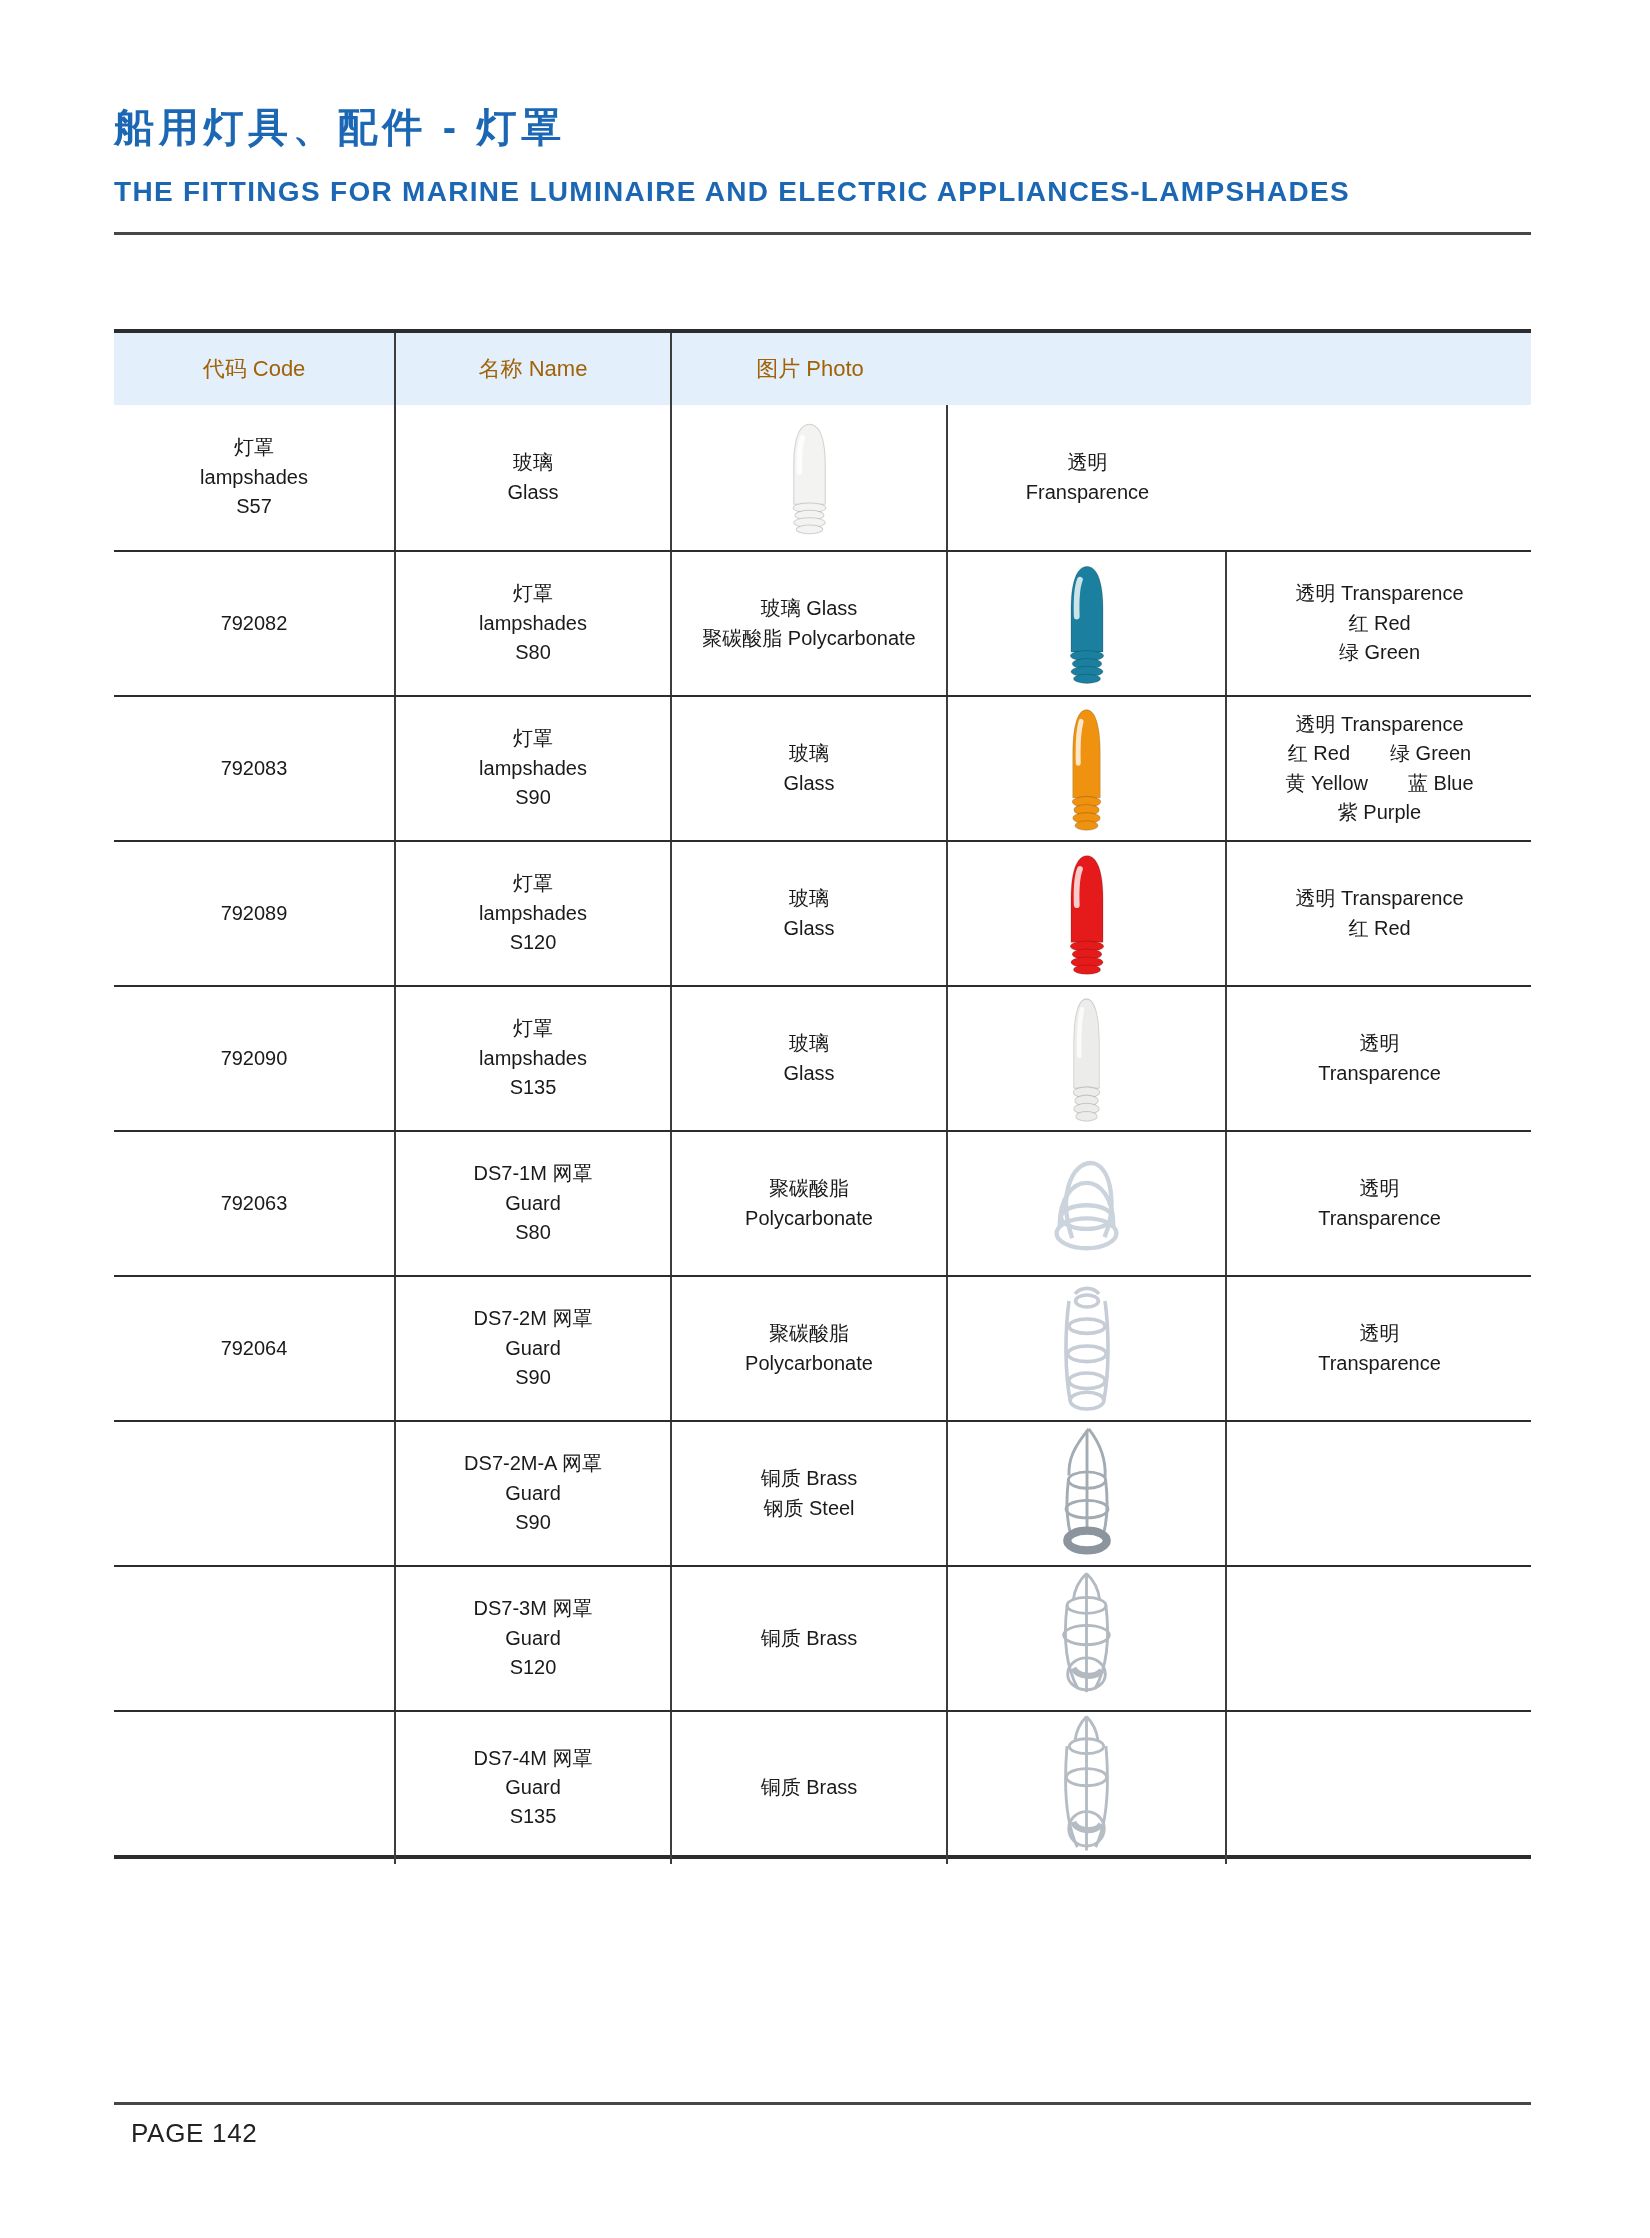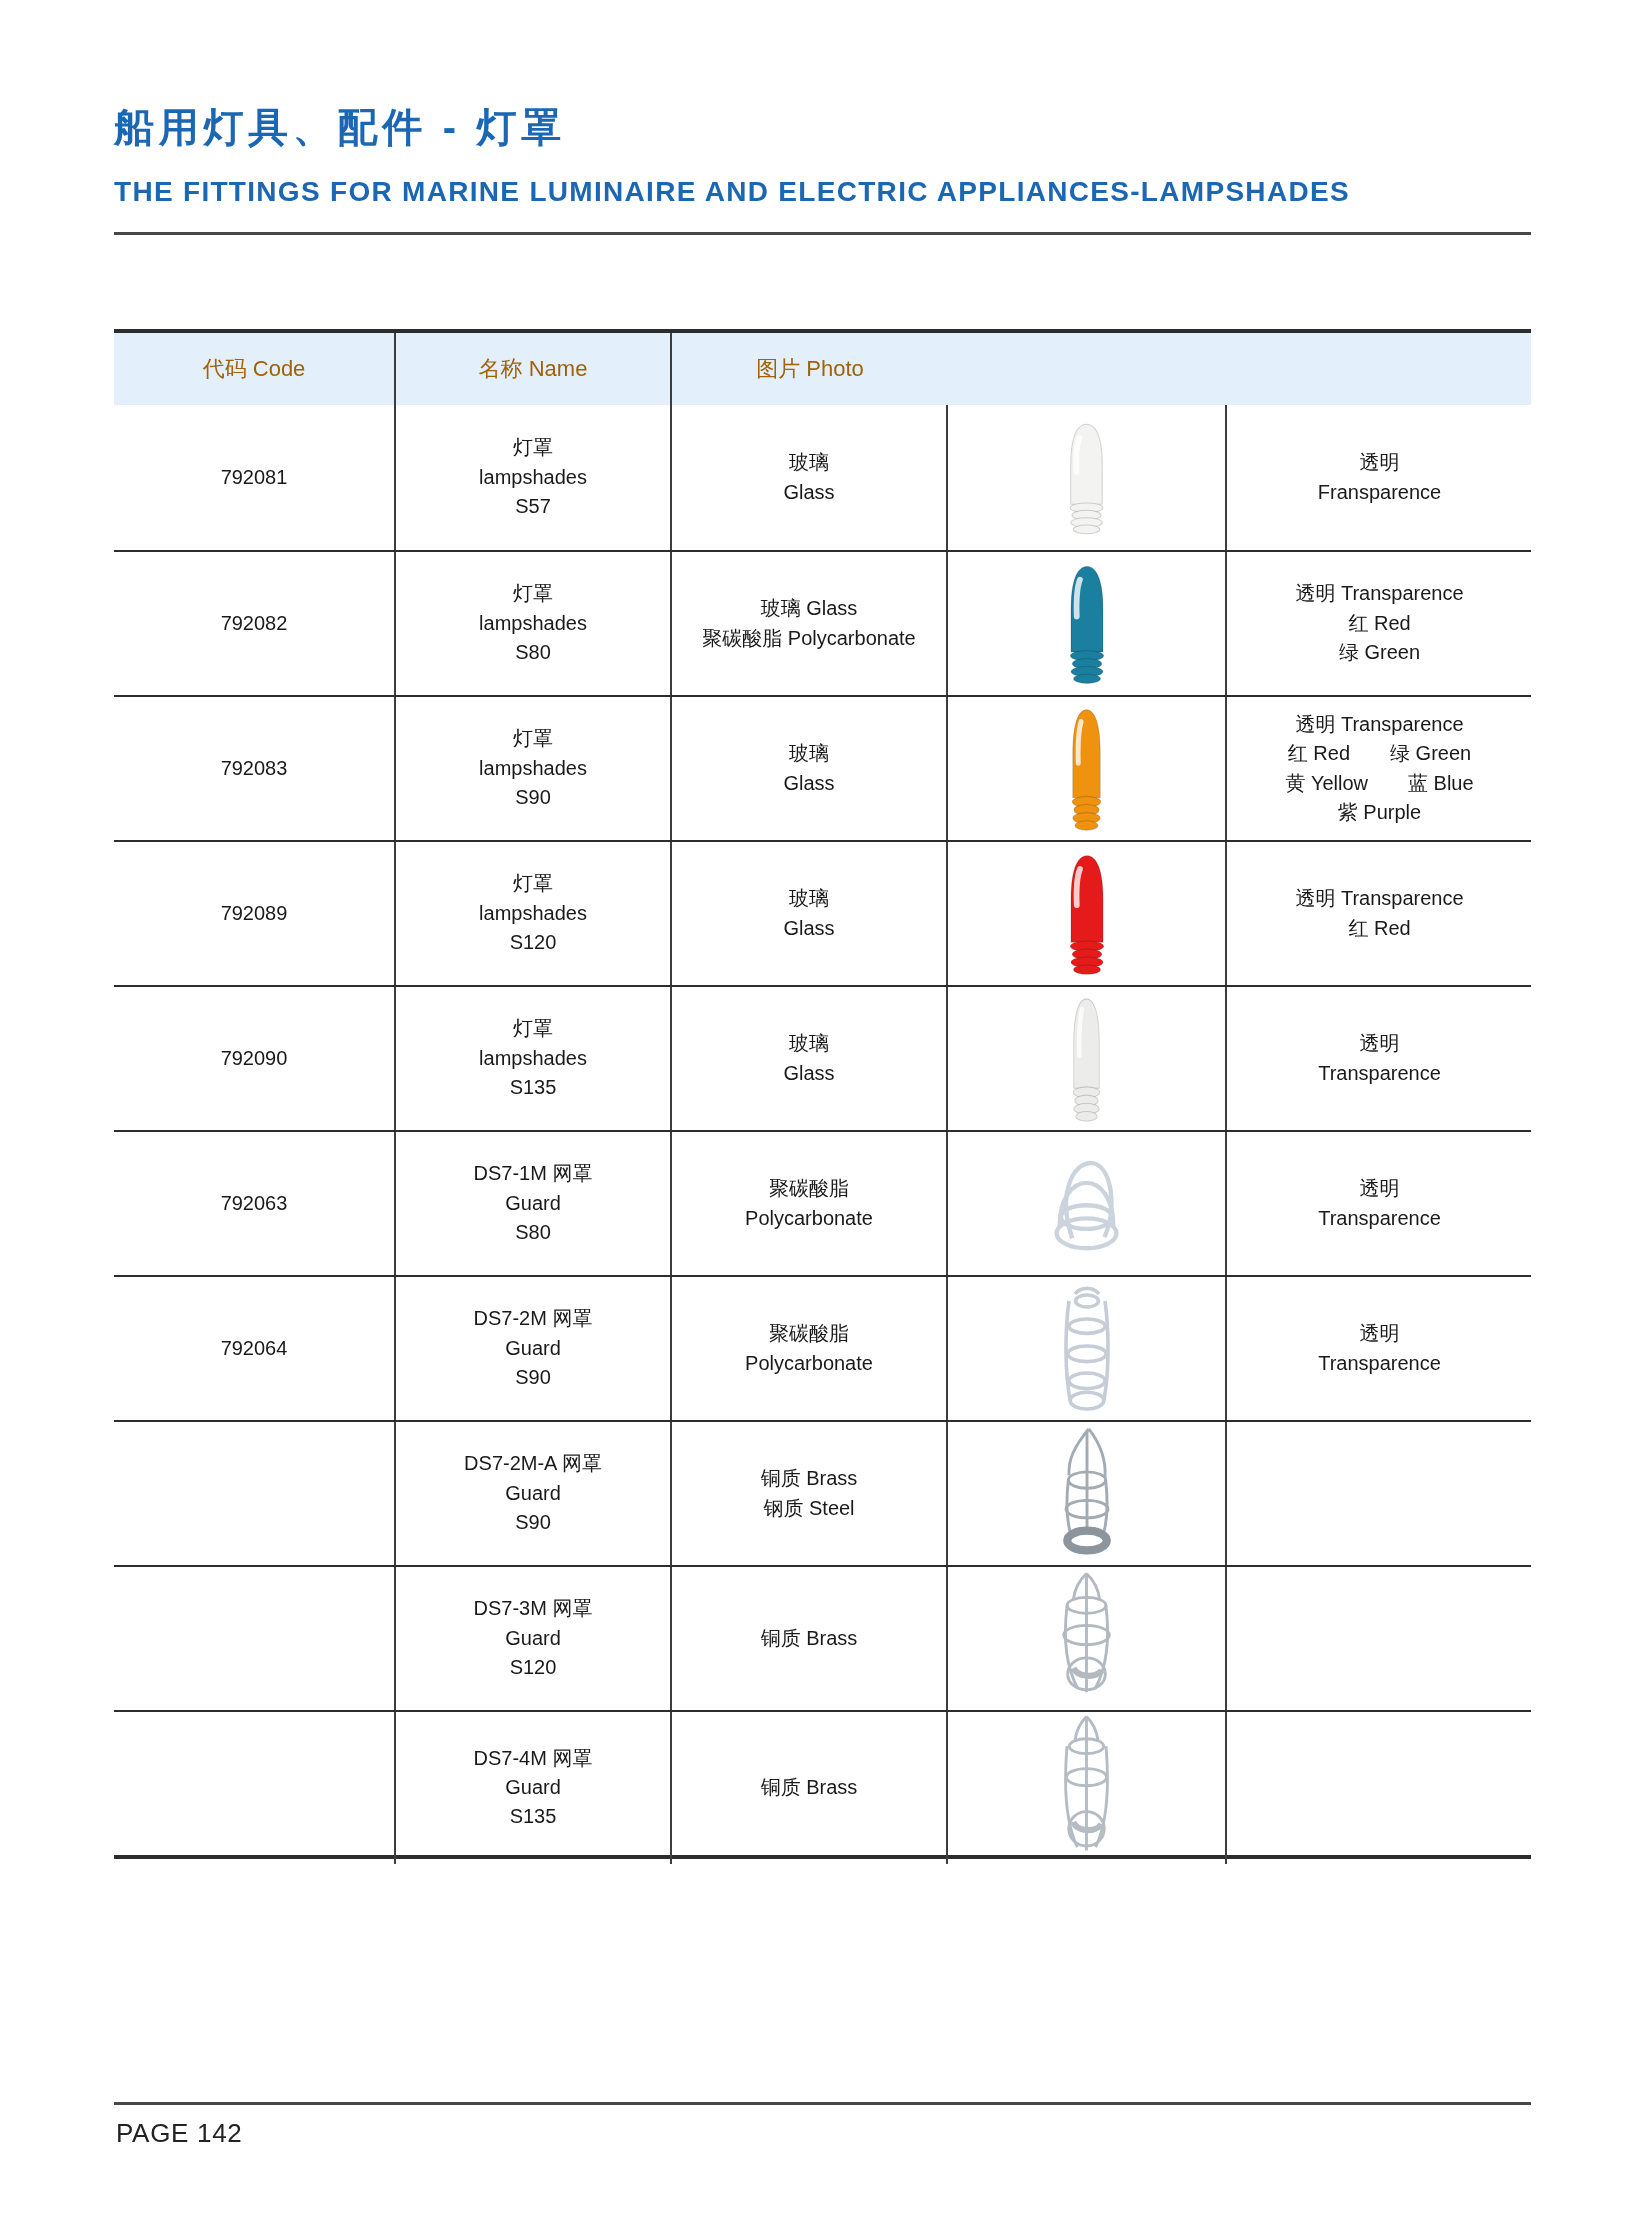--- a/index.html
+++ b/index.html
@@ -15,21 +15,21 @@
   }
   .title-en {
     position:absolute; left:114px; top:176px;
     font-size:28px; font-weight:bold; color:#1c67b4; letter-spacing:1.3px;
     white-space:nowrap;
   }
   .rule { position:absolute; left:114px; width:1417px; height:2.7px; background:#474747; }
   .rule-top { top:232px; }
   .rule-bottom { top:2102px; }
   .page-num {
-    position:absolute; left:116px; top:2118px;
+    position:absolute; left:131px; top:2118px;
     font-size:26px; color:#222222; letter-spacing:0.7px;
   }
   .catalog-table {
     position:absolute; left:114px; top:329px; width:1417px;
     border-top:4px solid #2c2c2c; border-bottom:4px solid #2c2c2c;
   }
   .thead {
     display:grid; grid-template-columns:282px 276px 276px 279px 305px;
     height:72px; background:#e3effa;
   }
@@ -73,21 +73,20 @@
 
 <div class="catalog-table">
 
   <div class="thead">
     <div class="cell">代码 Code</div>
     <div class="cell">名称 Name</div>
     <div class="cell">图片 Photo</div>
   </div>
 
   <div class="trow">
-    <div class="cell">792081</div>
     <div class="cell">灯罩
 lampshades
 S57</div>
     <div class="cell">玻璃
 Glass</div>
     <div class="cell c-photo" style="--shade: #f3f3f1;">
       <svg viewBox="0 0 100 195" width="63" height="120" preserveAspectRatio="none">
         <use href="#shade-shape"></use>
           <path class="shade-hl" d="M39,32 C34,44 33,62 34,88"></path>
       </svg>

